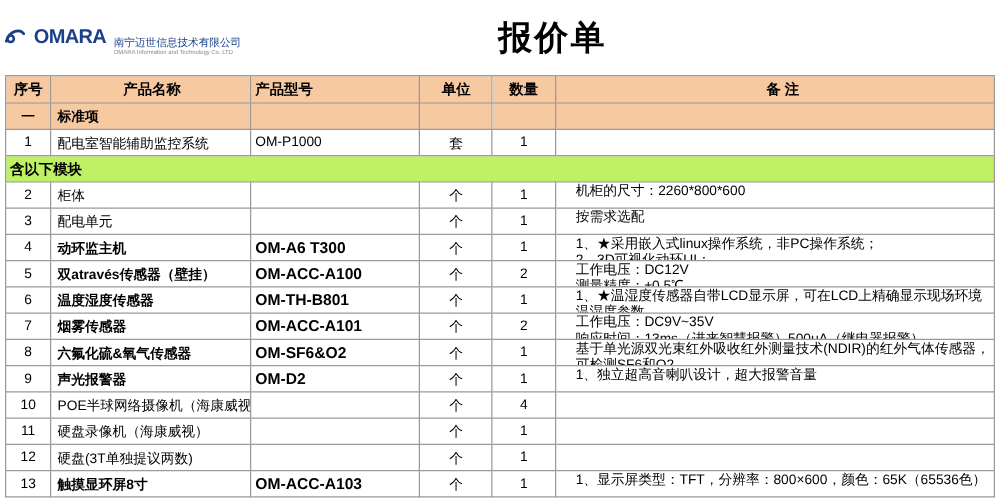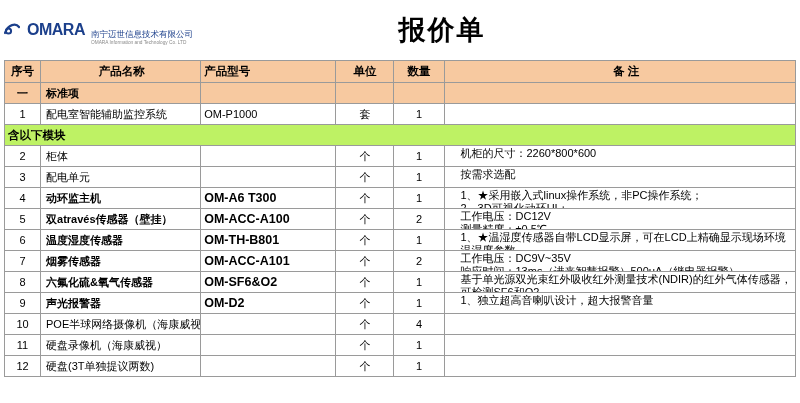--- a/index.html
+++ b/index.html
@@ -288,16 +288,26 @@
         <tr>
           <td class="c-no">12</td>
           <td class="c-name">硬盘(3T单独提议两数)</td>
           <td class="c-model"></td>
           <td class="c-unit">个</td>
           <td class="c-qty">1</td>
           <td class="c-remark h-tall">
             <div class="remark-clip"></div>
           </td>
         </tr>
+        <tr>
+          <td class="c-no">13</td>
+          <td class="c-name bold">触摸显环屏8寸</td>
+          <td class="c-model big">OM-ACC-A103</td>
+          <td class="c-unit">个</td>
+          <td class="c-qty">1</td>
+          <td class="c-remark h-tall">
+            <div class="remark-clip">1、显示屏类型：TFT，分辨率：800×600，颜色：65K（65536色）</div>
+          </td>
+        </tr>
       </tbody>
   </table>
 
 </div>
 
 </body></html>

